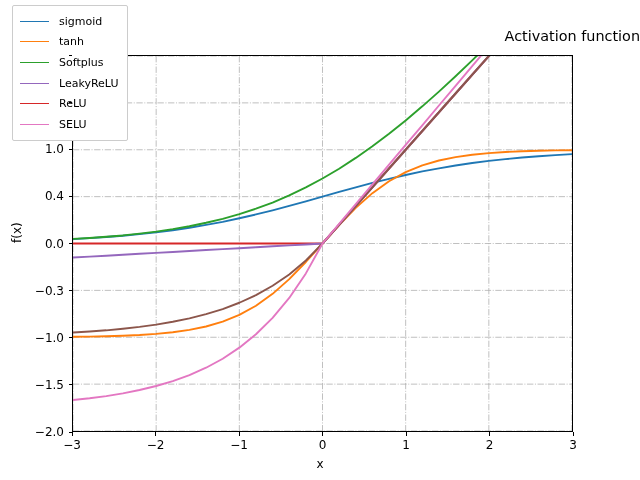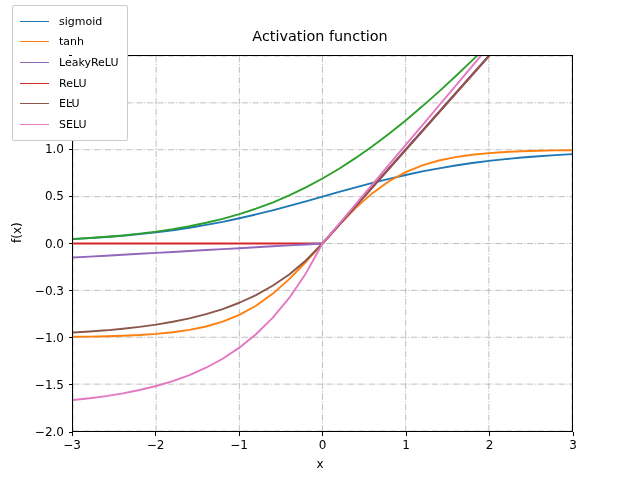--- a/index.html
+++ b/index.html
@@ -17,21 +17,21 @@
     position: relative;
     width: 640px;
     height: 480px;
     background: #ffffff;
   }
   #chart-title {
     position: absolute;
     left: 0;
     top: 29px;
     width: 640px;
-    text-align: center;
+    text-align: right;
     font-size: 14.4px;
     color: #000000;
     line-height: 1;
   }
   
   #axes {
     position: absolute;
     left: 72px;
     top: 55px;
     width: 501px;
@@ -138,21 +138,21 @@
 <div id="figure">
 
   <div id="chart-title">Activation function</div>
 
   <div id="ytick-labels">
       <div class="ytick-label" style="top: 426px;">−2.0</div>
       <div class="ytick-label" style="top: 378.875px;">−1.5</div>
       <div class="ytick-label" style="top: 331.75px; margin-left: 28px;">−1.0</div>
       <div class="ytick-label" style="top: 284.625px;">−0.3</div>
       <div class="ytick-label" style="top: 237.5px;">0.0</div>
-      <div class="ytick-label" style="top: 190.375px;">0.5</div>
+      <div class="ytick-label" style="top: 190.375px;">0.4</div>
       <div class="ytick-label" style="top: 143.25px;">1.0</div>
       <div class="ytick-label" style="top: 96.125px;">1.5</div>
       <div class="ytick-label" style="top: 49px;">2.0</div>
     </div>
   <div id="xtick-labels-wrap">
       <div class="xtick-label" style="left: 72px;">−3</div>
       <div class="xtick-label" style="left: 155.5px;">−2</div>
       <div class="xtick-label" style="left: 239px;">−1</div>
       <div class="xtick-label" style="left: 322.5px;">0</div>
       <div class="xtick-label" style="left: 406px;">1</div>
@@ -198,30 +198,30 @@
   <div id="legend">
       <div class="legend-row">
         <span class="legend-swatch" style="border-top-color: rgb(31, 119, 180);"></span>
         <span class="legend-text">sigmoid</span>
       </div>
       <div class="legend-row">
         <span class="legend-swatch" style="border-top-color: rgb(255, 127, 14);"></span>
         <span class="legend-text">tanh</span>
       </div>
       <div class="legend-row">
+        <span class="legend-swatch" style="border-top-color: rgb(44, 160, 44);"></span>
+        <span class="legend-text">Softplus</span>
+      </div>
+      <div class="legend-row">
         <span class="legend-swatch" style="border-top-color: rgb(148, 103, 189);"></span>
         <span class="legend-text">LeakyReLU</span>
       </div>
       <div class="legend-row">
         <span class="legend-swatch" style="border-top-color: rgb(214, 39, 40);"></span>
         <span class="legend-text">ReLU</span>
-      </div>
-      <div class="legend-row">
-        <span class="legend-swatch" style="border-top-color: rgb(140, 86, 75);"></span>
-        <span class="legend-text">ELU</span>
       </div>
       <div class="legend-row">
         <span class="legend-swatch" style="border-top-color: rgb(227, 119, 194);"></span>
         <span class="legend-text">SELU</span>
       </div>
     </div>
 
 <div class="tick-mark" style="left: 68.5px; top: 431.5px; width: 3.5px; height: 1.1px;"></div>
     <div class="tick-mark" style="left: 68.5px; top: 384.375px; width: 3.5px; height: 1.1px;"></div>
     <div class="tick-mark" style="left: 68.5px; top: 337.25px; width: 3.5px; height: 1.1px;"></div>

